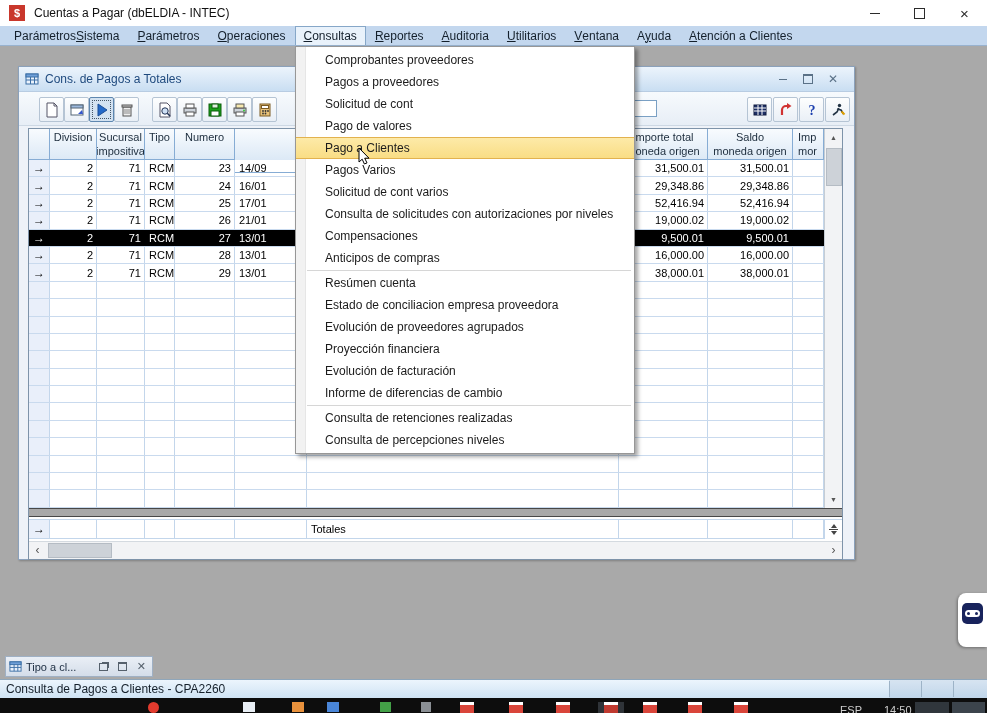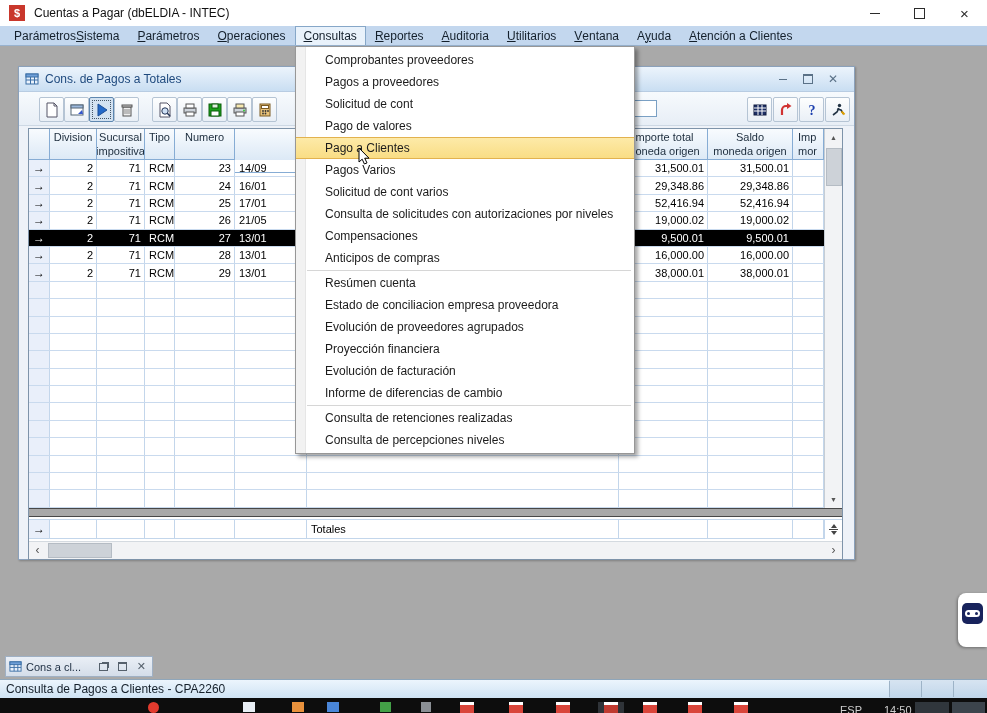--- a/index.html
+++ b/index.html
@@ -330,21 +330,21 @@
             <div class="gc num" style="width: 89px;">52,416.94</div>
             <div class="gc num" style="width: 85px;">52,416.94</div>
             <div class="gc txt" style="width: 31px;"></div>
           </div>
           <div class="grow">
             <div class="gc ind" style="width: 21px;">→</div>
             <div class="gc num" style="width: 47px;">2</div>
             <div class="gc num" style="width: 48px;">71</div>
             <div class="gc txt" style="width: 30px;">RCM</div>
             <div class="gc num" style="width: 60px;">26</div>
-            <div class="gc txt" style="width: 72px;">21/05</div>
+            <div class="gc txt" style="width: 72px;">21/01</div>
             <div class="gc txt" style="width: 312px;"></div>
             <div class="gc num" style="width: 89px;">19,000.02</div>
             <div class="gc num" style="width: 85px;">19,000.02</div>
             <div class="gc txt" style="width: 31px;"></div>
           </div>
           <div class="grow selected">
             <div class="gc ind" style="width: 21px;">→</div>
             <div class="gc num" style="width: 47px;">2</div>
             <div class="gc num" style="width: 48px;">71</div>
             <div class="gc txt" style="width: 30px;">RCM</div>
@@ -594,21 +594,21 @@
     <div class="mi">Consulta de retenciones realizadas</div>
     <div class="mi">Consulta de percepciones niveles</div>
   </div>
 
 <div id="mini-win">
   <svg width="13" height="13" style="margin-left:3px" viewBox="0 0 14 14">
       <rect x="1" y="2" width="12" height="10" fill="#eaf2fc" stroke="#3a6ea5"></rect>
       <rect x="1" y="2" width="12" height="3" fill="#6f9fd8" stroke="#3a6ea5"></rect>
       <path d="M1 8h12M5.5 5v7M9.5 5v7" stroke="#3a6ea5" fill="none"></path>
     </svg>
-  <div id="mini-title">Cons a cl...</div>
+  <div id="mini-title">Tipo a cl...</div>
   <div id="mini-controls">
     <span class="m-restore"></span>
     <span class="m-max"></span>
     <span class="m-x">✕</span>
   </div>
 </div>
 
 <div id="statusbar">
   <div id="status-text">Consulta de Pagos a Clientes - CPA2260</div>
   <div class="sb-seg" style="left:889px;width:98px"></div>

